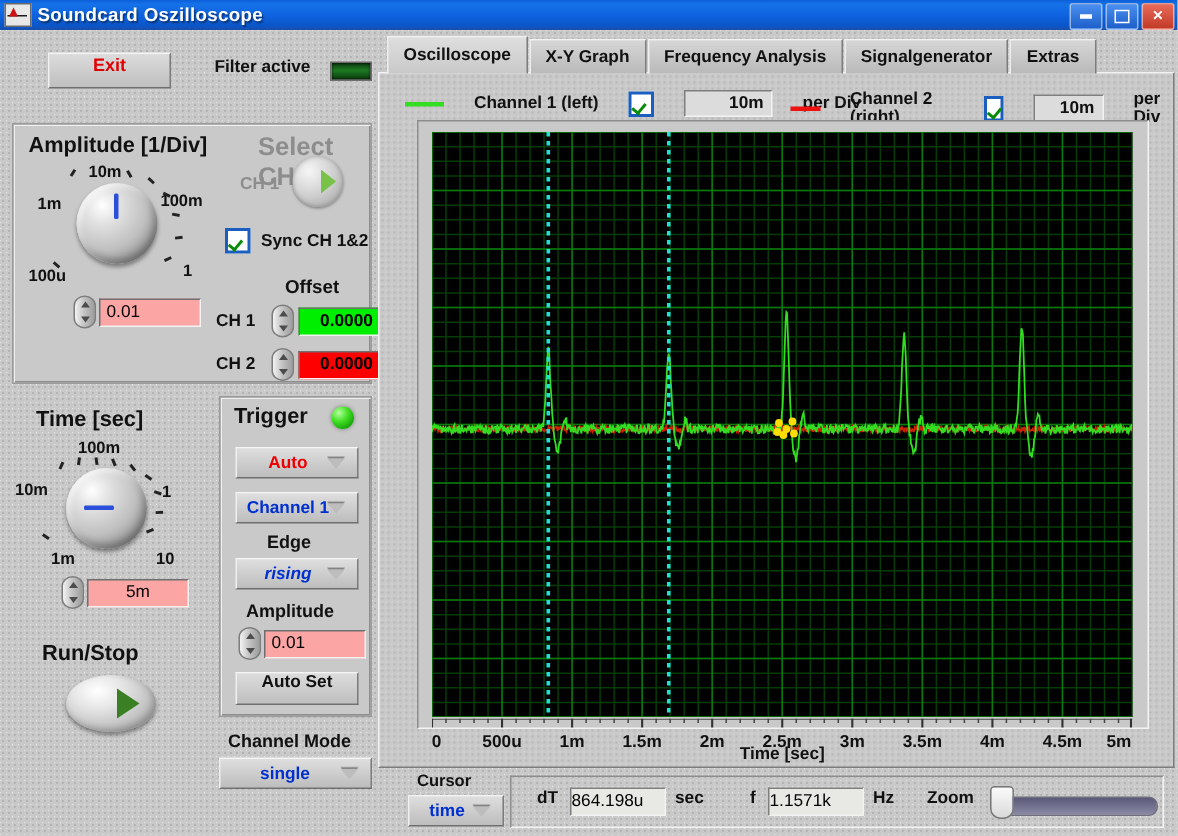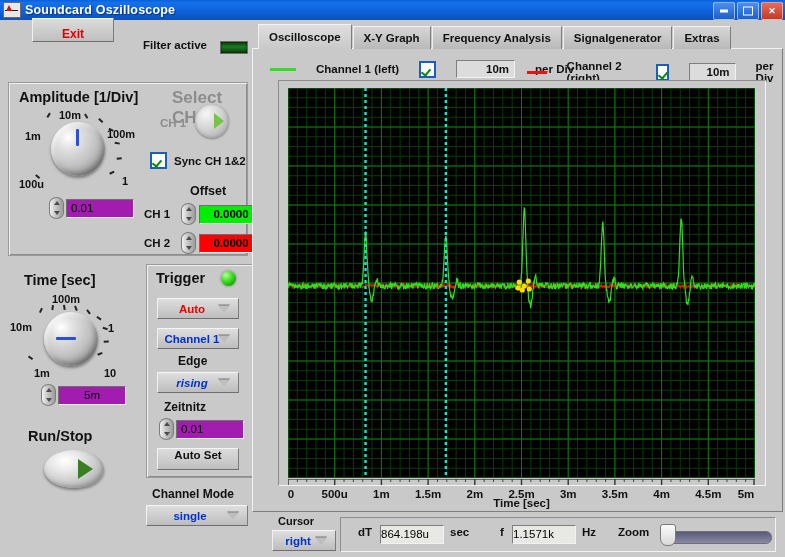--- a/index.html
+++ b/index.html
@@ -38,32 +38,32 @@
   .winbtn.max .g{width:8px;height:7px;border:1.5px solid #fff;background:transparent;}
 
   
   .panel{background:#c9c9c9;border:1px solid #9a9a9a;
     box-shadow:inset 1px 1px 0 #efefef, inset -1px -1px 0 #8d8d8d;}
   .raised{background:linear-gradient(to bottom,#dcdcdc,#bfbfbf);
     border-top:1px solid #f5f5f5;border-left:1px solid #f0f0f0;
     border-right:1px solid #7b7b7b;border-bottom:1px solid #6f6f6f;}
 
   
-  #exitbtn{position:absolute;left:32px;top:18px;width:80px;height:22px;
-    display:flex;align-items:flex-end;justify-content:center;
+  #exitbtn{position:absolute;left:32px;top:35px;width:80px;height:22px;
+    display:flex;align-items:flex-start;justify-content:center;
     color:#e10000;font-weight:bold;font-size:12px;cursor:pointer;}
   #filterlabel{position:absolute;left:143px;top:39px;font-size:11.5px;font-weight:bold;color:#111;}
   #filterled{position:absolute;left:220px;top:41px;width:26px;height:11px;
     background:linear-gradient(to bottom,#0c3a10,#1d7a22 45%,#0a3a0e);
     border:1px solid #6e6e6e;box-shadow:inset 0 0 2px #000;}
 
   
   #ampPanel{position:absolute;left:8px;top:82px;width:238px;height:172px;}
   #timePanel{position:absolute;left:8px;top:264px;width:131px;height:212px;}
-  #trigPanel{position:absolute;left:146px;top:264px;width:100px;height:212px;padding-left:24px;}
+  #trigPanel{position:absolute;left:146px;top:264px;width:100px;height:212px;}
 
   .grouptitle{position:absolute;font-weight:bold;color:#111;}
 
   
   .knobwrap{position:absolute;}
   .knob{width:54px;height:54px;border-radius:50%;
     background:radial-gradient(circle at 32% 28%, #ffffff 0%, #e2e2e2 22%, #c0c0c0 55%, #949494 78%, #6e6e6e 100%);
     box-shadow:0 2px 3px rgba(0,0,0,.4), inset -2px -3px 5px rgba(0,0,0,.28), inset 2px 2px 4px rgba(255,255,255,.75);
     position:relative;cursor:pointer;}
   .knob .ptr{position:absolute;width:3px;height:17px;background:#2b4fd8;border-radius:1px;}
@@ -72,21 +72,21 @@
 
   
   .spin{width:13px;height:20px;border-radius:50% / 30%;
     background:linear-gradient(to right,#f2f2f2,#c5c5c5 45%,#9c9c9c);
     border:1px solid #7d7d7d;position:relative;flex:0 0 auto;cursor:pointer;}
   .spin:before,.spin:after{content:"";position:absolute;left:50%;transform:translateX(-50%);
     border-left:3px solid transparent;border-right:3px solid transparent;}
   .spin:before{top:3px;border-bottom:4px solid #4c4c4c;}
   .spin:after{bottom:3px;border-top:4px solid #4c4c4c;}
   .numbox{height:17px;line-height:17px;font-size:11.5px;color:#000;padding:0 4px;
-    background:#a21caf;border-top:1px solid #6f6f6f;border-left:1px solid #6f6f6f;
+    background:#fca5a5;border-top:1px solid #6f6f6f;border-left:1px solid #6f6f6f;
     border-right:1px solid #f2f2f2;border-bottom:1px solid #f2f2f2;}
   #ch1Label{position:absolute;left:160px;top:117px;font-size:11.5px;font-weight:bold;color:#8d8d8d;}
   #selchBtn{position:absolute;left:195px;top:104px;width:34px;height:34px;border-radius:50%;
     background:radial-gradient(circle at 33% 30%, #f6f6f6, #cfcfcf 50%, #9b9b9b 100%);
     box-shadow:0 1px 2px rgba(0,0,0,.35), inset 0 0 3px rgba(0,0,0,.25);cursor:pointer;}
   #selchBtn:after{content:"";position:absolute;right:5px;top:9px;width:0;height:0;
     border-top:8px solid transparent;border-bottom:8px solid transparent;border-left:10px solid #79c24a;}
 
   
   .chk{width:13px;height:13px;background:#fff;border:2px solid #1a5fbf;position:relative;cursor:pointer;}
@@ -300,21 +300,21 @@
       <span style="color:#0030d0;margin-right:12px;">Channel 1</span>
       <span class="arr"></span>
     </div>
 
     <div class="grouptitle" style="left:31px;top:89px;font-size:12px;">Edge</div>
     <div class="dd" style="position:absolute;left:10px;top:107px;width:80px;font-style:italic;">
       <span style="color:#0030d0;margin-right:12px;">rising</span>
       <span class="arr"></span>
     </div>
 
-    <div class="grouptitle" style="left:17px;top:135px;font-size:12px;">Zeitnitz</div>
+    <div class="grouptitle" style="left:17px;top:135px;font-size:12px;">Amplitude</div>
     <div style="position:absolute;left:12px;top:153px;display:flex;align-items:center;gap:2px;">
       <div class="spin"></div>
       <div class="numbox" style="width:58px;">0.01</div>
     </div>
 
     <div class="raised" style="position:absolute;left:10px;top:183px;width:80px;height:20px;display:flex;align-items:flex-start;justify-content:center;font-size:11.5px;font-weight:bold;color:#111;cursor:pointer;">
       <span>Auto Set</span>
     </div>
   </div>
   <div id="trigLed"></div>
@@ -554,21 +554,21 @@
         <line x1="448.31999999999994" y1="0" x2="448.31999999999994" y2="3" stroke="#444" stroke-width="1"></line>
         <line x1="457.65999999999997" y1="0" x2="457.65999999999997" y2="3" stroke="#444" stroke-width="1"></line>
         <line x1="466" y1="0" x2="466" y2="6" stroke="#333" stroke-width="1.4"></line>
         <text x="458" y="19" text-anchor="middle" font-family="&quot;Liberation Sans&quot;, sans-serif" font-size="11.5" font-weight="bold" fill="#111">5m</text>
       </svg>
   </div>
   <div id="xtitle">Time [sec]</div>
 
   <div id="cursorLabel">Cursor</div>
   <div class="dd" id="cursorDD">
-    <span style="color:#0030d0;margin-right:12px;">right</span>
+    <span style="color:#0030d0;margin-right:12px;">time</span>
     <span class="arr"></span>
   </div>
   <div id="statbox"></div>
   <div class="statlab" style="left:358px;top:526px;">dT</div>
   <div class="statval" style="left:380px;top:525px;width:62px;">864.198u</div>
   <div class="statlab" style="left:450px;top:526px;">sec</div>
   <div class="statlab" style="left:500px;top:526px;">f</div>
   <div class="statval" style="left:512px;top:525px;width:62px;">1.1571k</div>
   <div class="statlab" style="left:582px;top:526px;">Hz</div>
   <div class="statlab" style="left:618px;top:526px;">Zoom</div>

